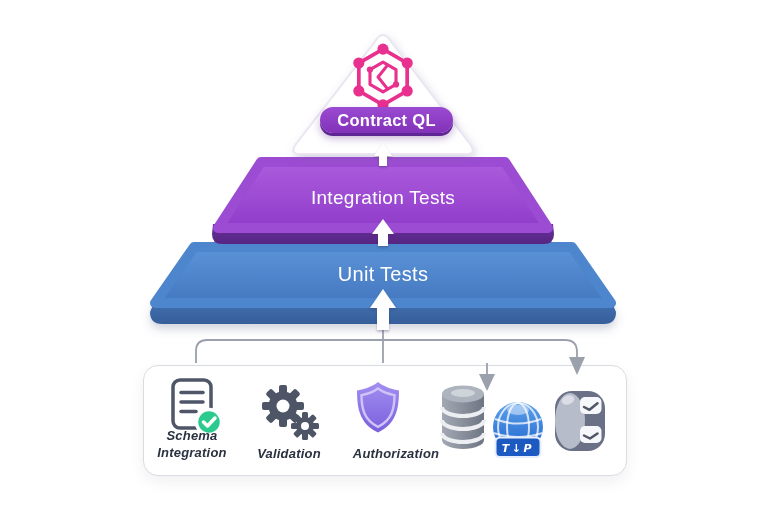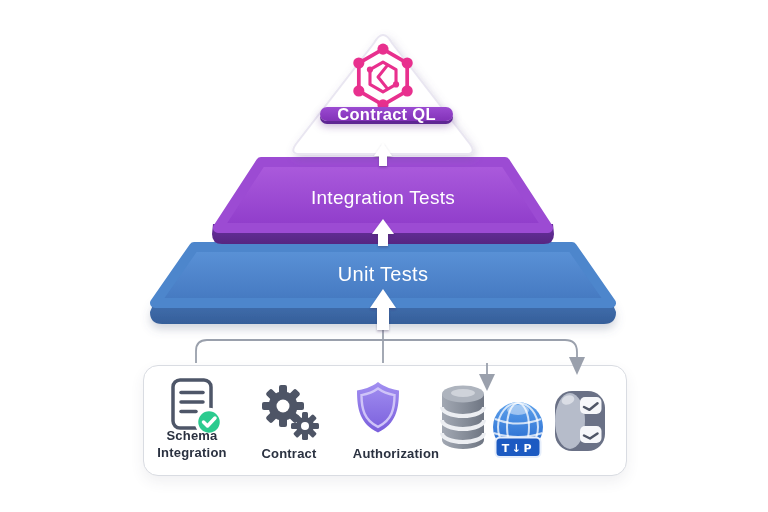--- a/index.html
+++ b/index.html
@@ -1,28 +1,28 @@
 <!DOCTYPE html>
 <html><head>
 <meta charset="utf-8">
 <style>
   html,body{margin:0;padding:0;background:#ffffff;}
   .stage{position:relative;width:768px;height:512px;background:#ffffff;overflow:hidden;
          font-family:"Liberation Sans", sans-serif;}
   .art{position:absolute;left:0;top:0;z-index:3;pointer-events:none;}
   .layer-label{position:absolute;left:253px;width:260px;text-align:center;color:#ffffff;
                font-size:19px;font-weight:500;z-index:4;letter-spacing:.3px;}
-  .pill{position:absolute;left:320px;top:107px;width:133px;height:14px;border-radius:16px;
+  .pill{position:absolute;left:320px;top:107px;width:133px;height:26px;border-radius:16px;
         background:linear-gradient(180deg,#9b4bd1,#8232b8);
         box-shadow:0 3px 0 #5e2693, 0 5px 9px rgba(80,20,130,.35);
         color:#fff;font-size:16.5px;font-weight:700;letter-spacing:.3px;
         display:flex;align-items:center;justify-content:center;z-index:5;}
   .panel{position:absolute;left:143px;top:365px;width:482px;height:109px;background:#ffffff;
          border:1.5px solid #d9dce2;border-radius:15px;z-index:2;
-         box-shadow:0 6px 14px rgba(60,70,90,.08);}
+         box-shadow:0 6px 14px rgba(60,70,90,.08);font-style:italic;}
   .p-icon{position:absolute;}
   .p-label{position:absolute;text-align:center;font-size:13px;font-weight:700;color:#2a3140;
            line-height:1.3;letter-spacing:.2px;}
 </style>
 </head>
 <body>
 
 <div class="stage">
 
   <svg class="art" width="768" height="512" viewBox="0 0 768 512">
@@ -137,21 +137,21 @@
         <g>
           <rect x="45" y="30" width="6" height="28" rx="1.5"></rect>
           <rect x="45" y="30" width="6" height="28" rx="1.5" transform="rotate(45 48 44)"></rect>
           <rect x="45" y="30" width="6" height="28" rx="1.5" transform="rotate(90 48 44)"></rect>
           <rect x="45" y="30" width="6" height="28" rx="1.5" transform="rotate(135 48 44)"></rect>
           <circle cx="48" cy="44" r="9"></circle>
         </g>
         <circle cx="48" cy="44" r="4" fill="#ffffff"></circle>
       </g>
     </svg>
-    <div class="p-label" style="left:95px;top:80px;width:100px;">Contract</div>
+    <div class="p-label" style="left:95px;top:80px;width:100px;">Validation</div>
 
     <svg class="p-icon" style="left:208px;top:13px;" width="52" height="56" viewBox="0 0 52 56">
       <defs>
         <linearGradient id="gShield" x1="0" y1="0" x2="0" y2="1">
           <stop offset="0" stop-color="#a28ff1"></stop>
             <stop offset="1" stop-color="#7a5fdc"></stop>
         </linearGradient>
       </defs>
       <path d="M26,3 C33,8.5 41,10.5 47,11.5 C47,30 44,45 26,53.5 C8,45 5,30 5,11.5 C11,10.5 19,8.5 26,3 Z" fill="url(#gShield)"></path>
       <path d="M26,9.5 C31.5,13.5 38,15.3 42.5,16.1 C42.5,29.5 40,41 26,47.8 C12,41 9.5,29.5 9.5,16.1 C14,15.3 20.5,13.5 26,9.5 Z" fill="none" stroke="#cfc4f8" stroke-width="2.4"></path>

